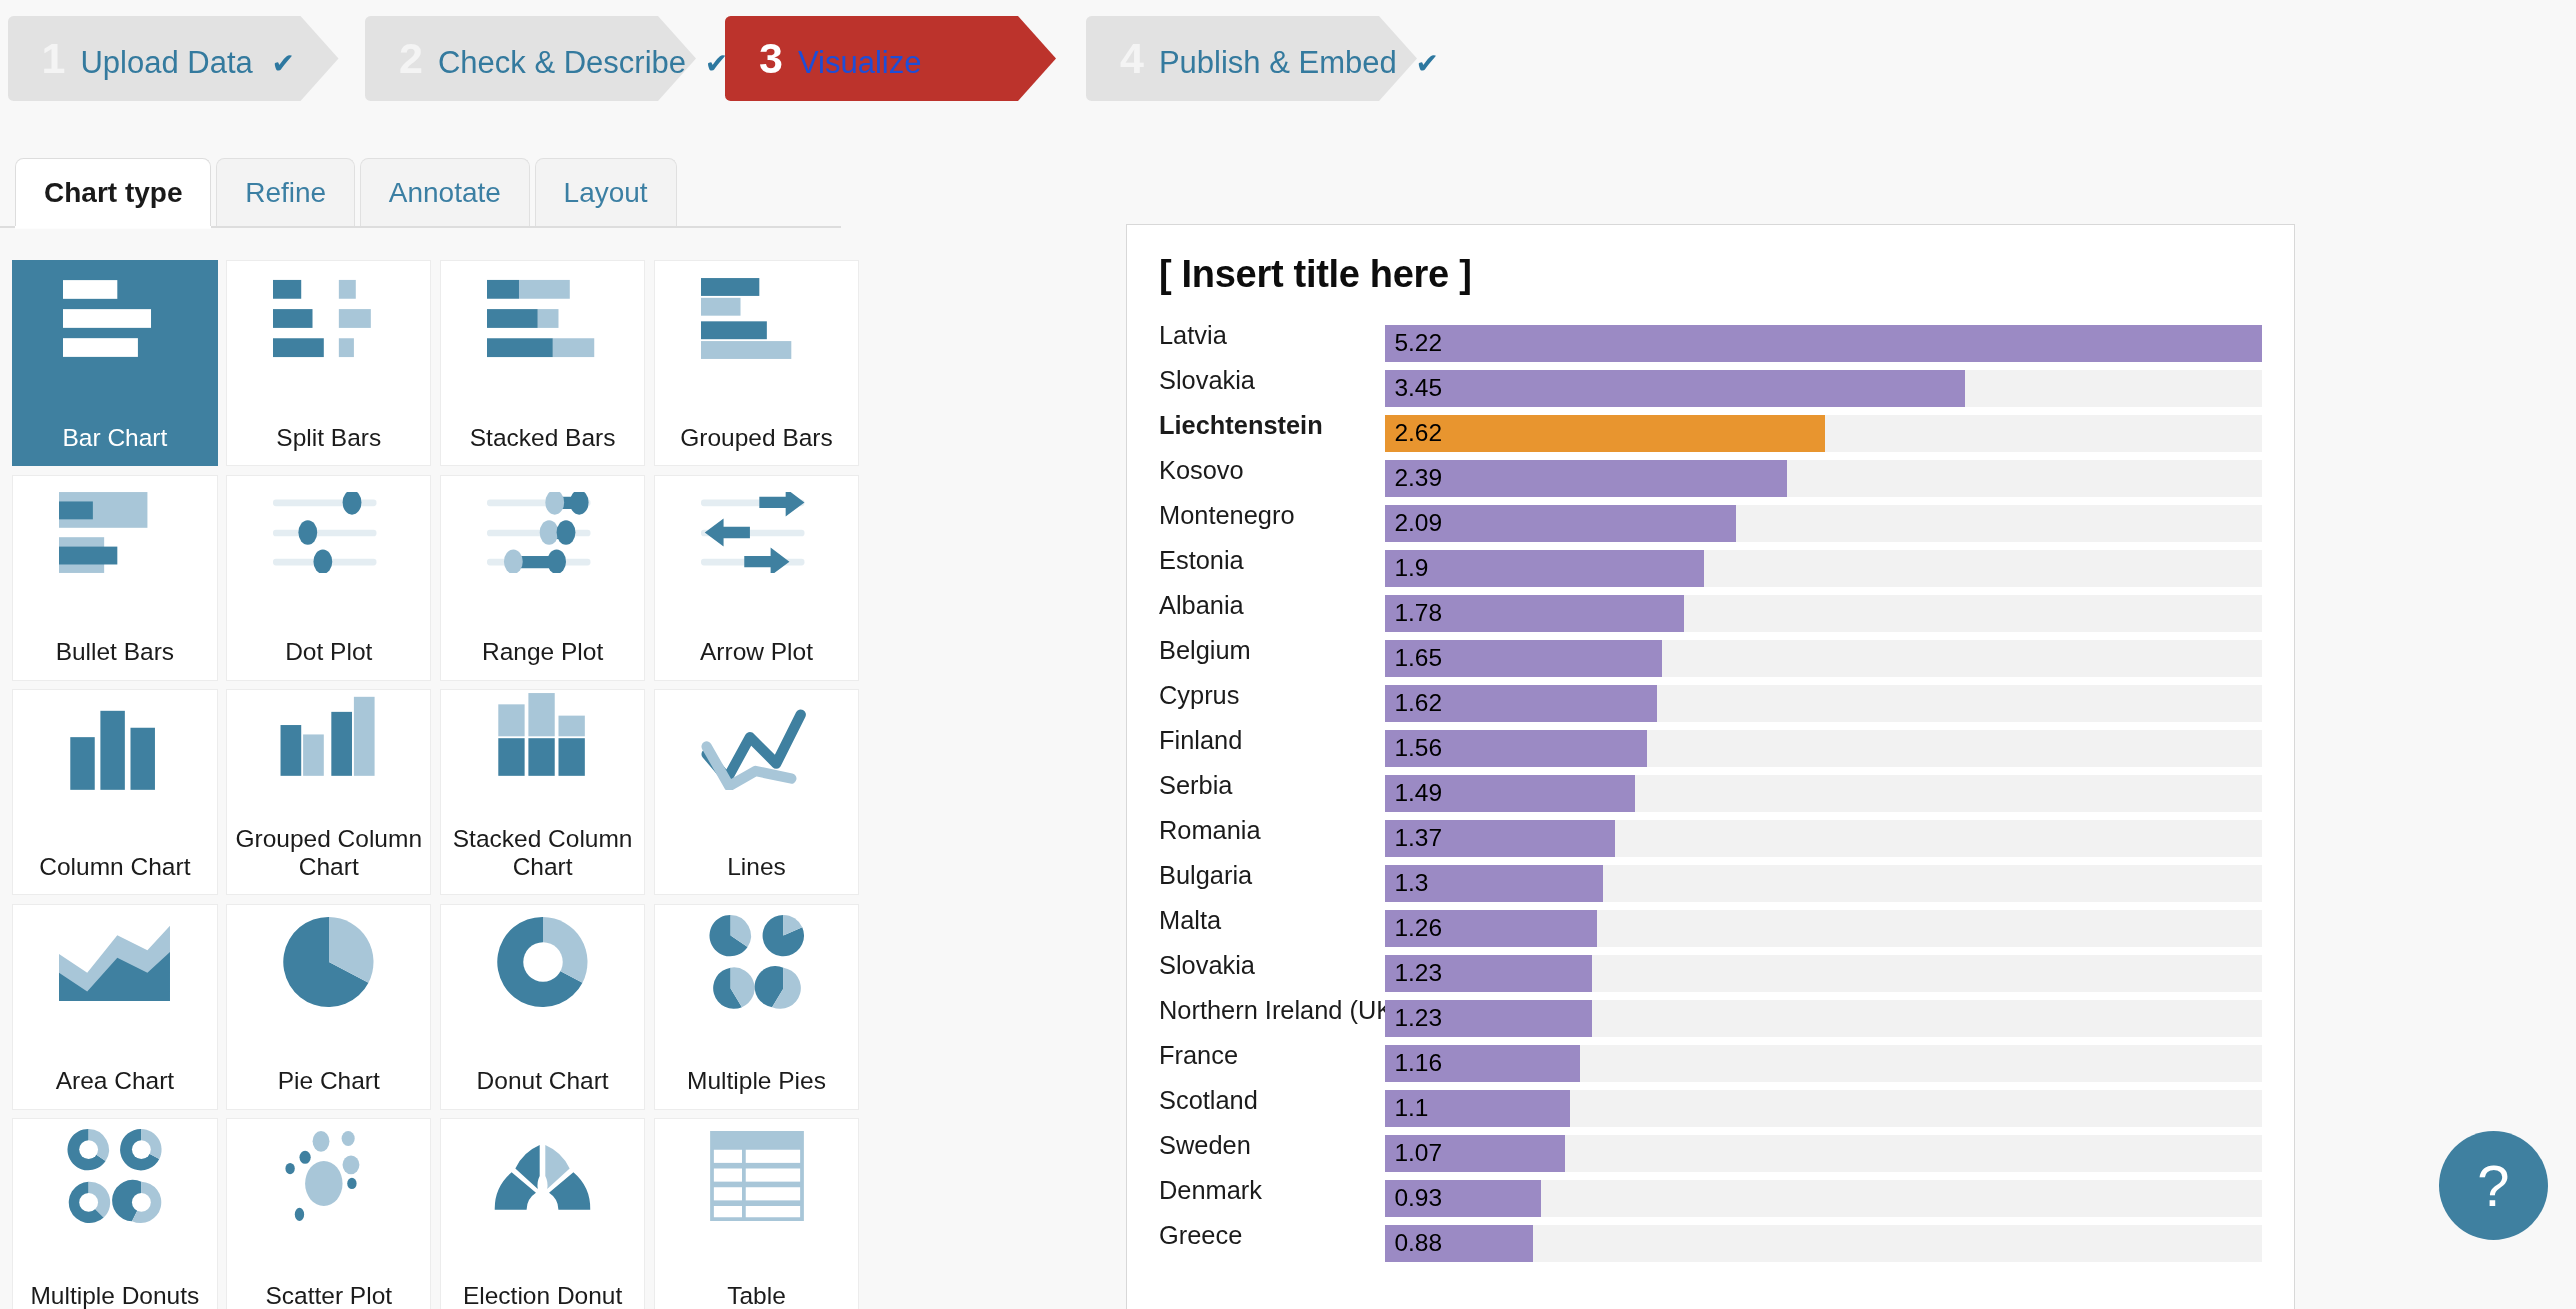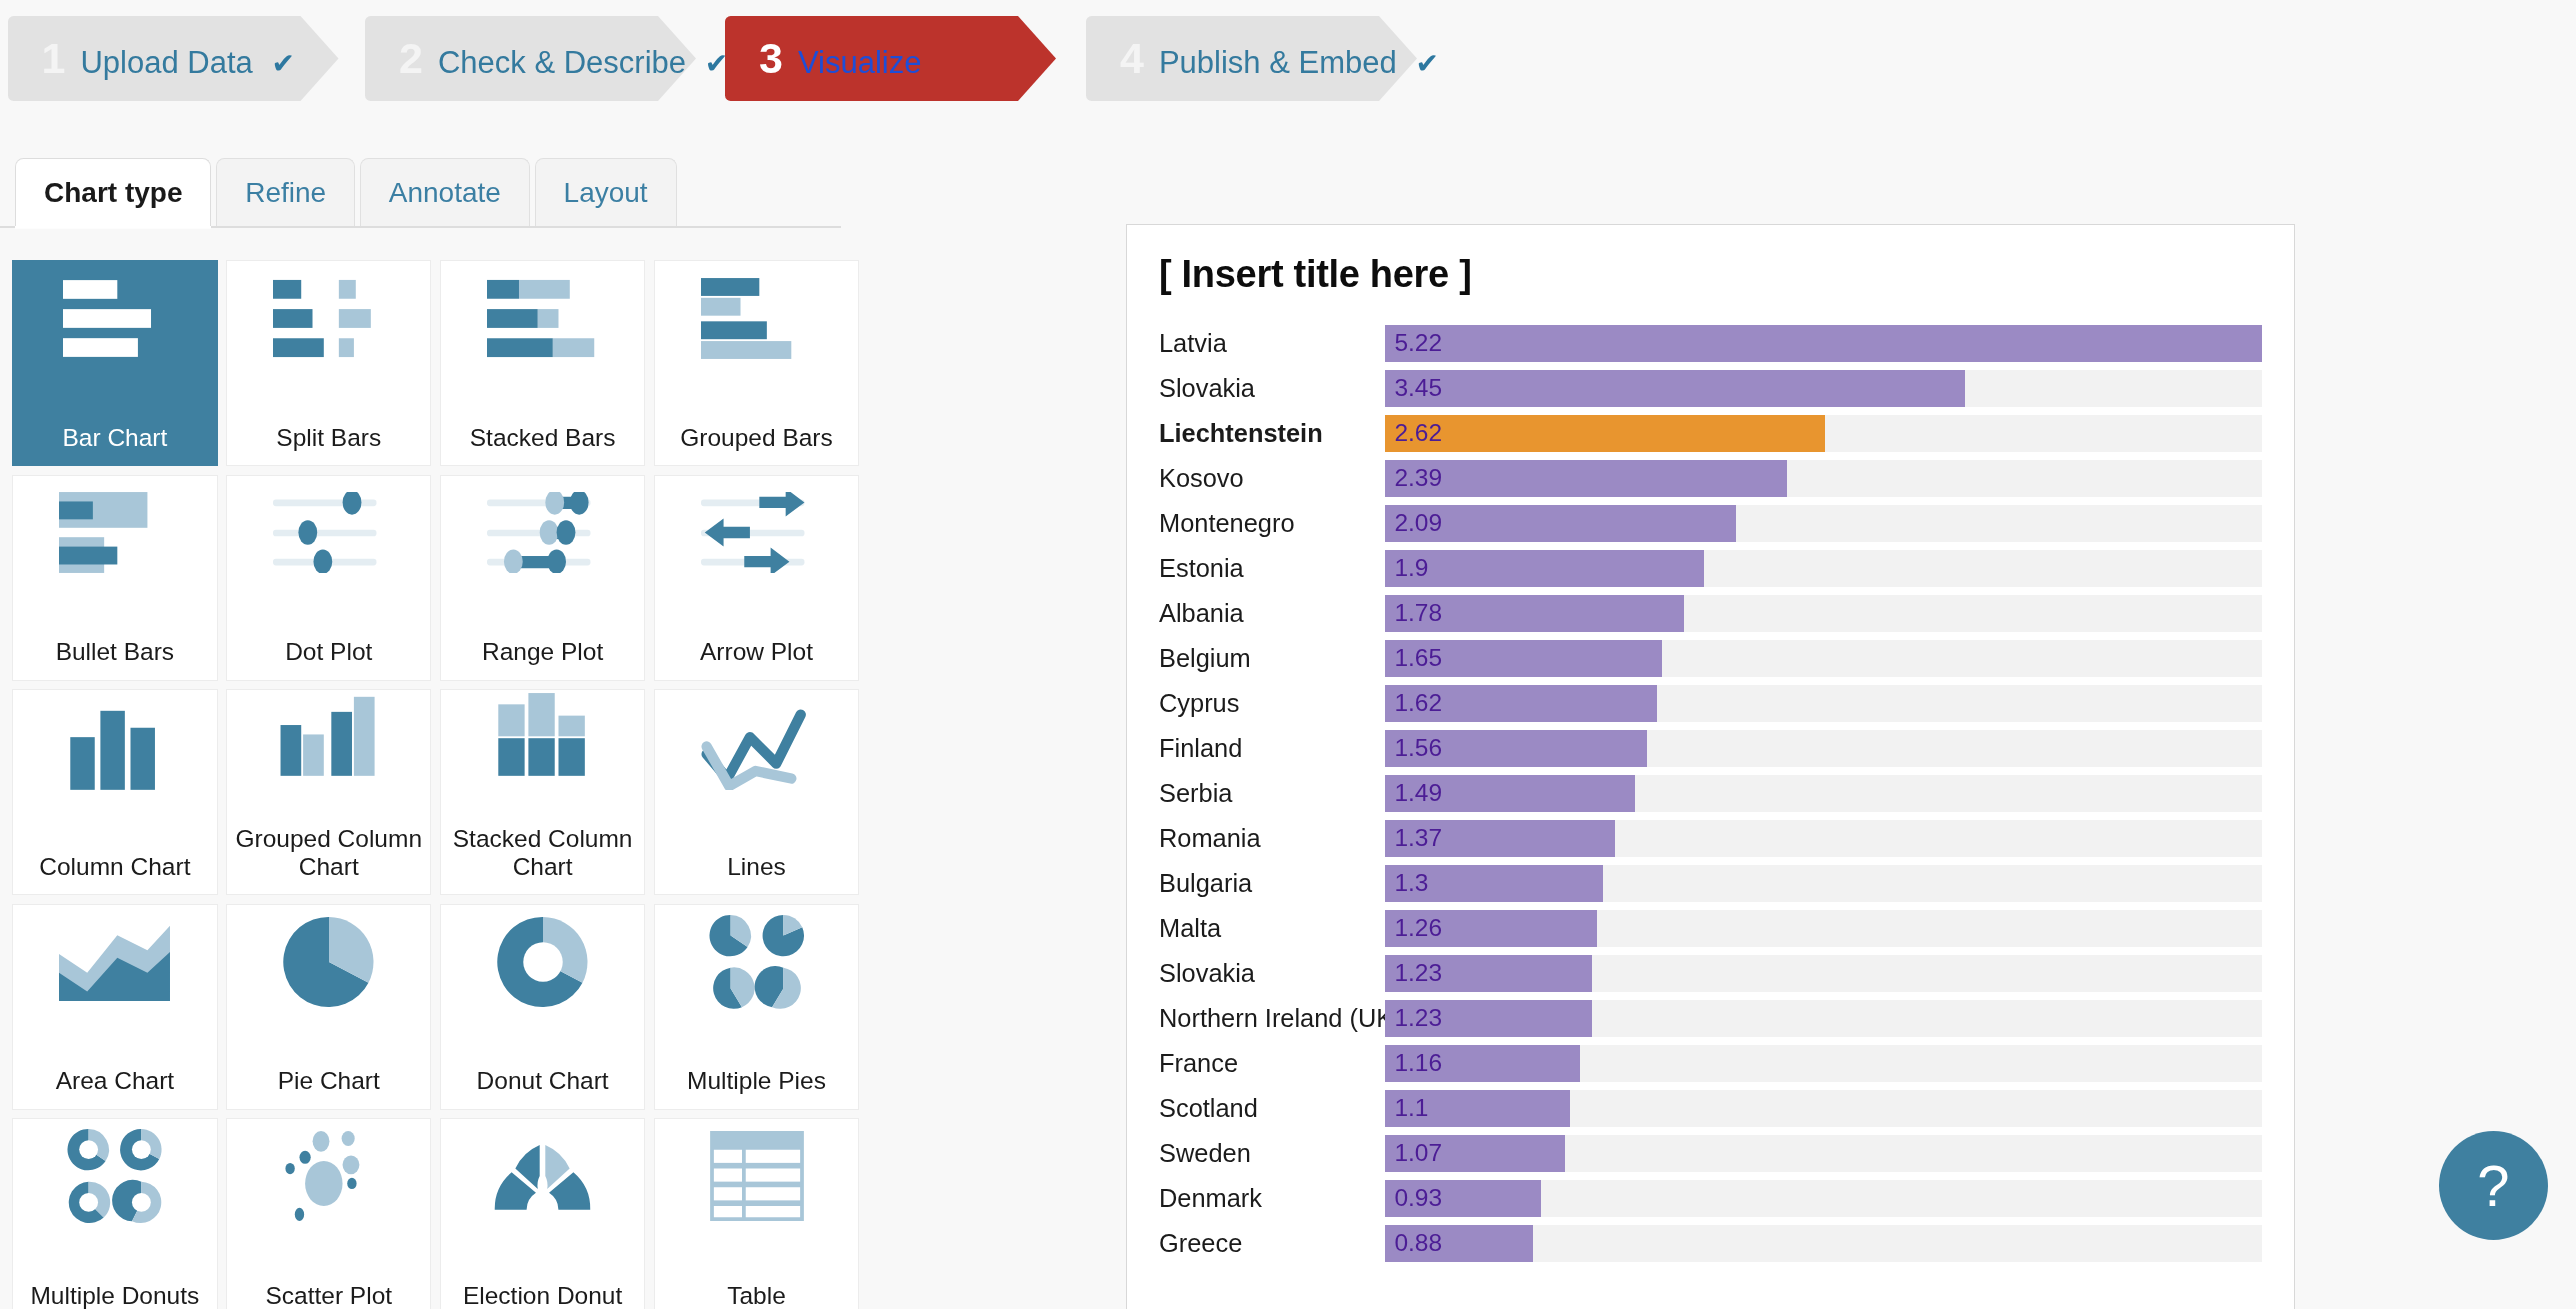--- a/index.html
+++ b/index.html
@@ -106,42 +106,42 @@
     background: #ffffff;
     border: 0.9px solid #d8d8d8;
     overflow: hidden;
     padding: 28px 32px 0 32px;
   }
   #chart-title {
     font-size: 38px; font-weight: bold; color: #0d0d0d;
     margin-bottom: 24.5px; letter-spacing: -0.3px;
   }
   .barrow {
-    display: flex; align-items: center;
+    display: flex; align-items: flex-start;
     height: 45px; margin-bottom: 0px;
   }
   .barlabel {
     width: 226px; flex: none;
     font-size: 25.4px; color: #1b1b1b;
     display: flex; align-items: center;
     white-space: nowrap;
   }
   .barlabel.hl { font-weight: bold; }
   .bartrack {
     flex: 1; position: relative;
     background: #f2f2f2; height: 37px; align-self: center;
   }
   .barfill {
     position: absolute; left: 0; top: 0; bottom: 0;
     background: #9b8ac4;
     display: flex; align-items: center;
   }
   .barfill.hl { background: #e8952f; }
   .barvalue {
-    font-size: 24.5px; color: #4c1d95; padding-left: 9.4px;
+    font-size: 24.5px; color: #000000; padding-left: 9.4px;
     white-space: nowrap;
   }
 
   
   #help {
     position: absolute; left: 2439px; top: 1131px;
     width: 109px; height: 109px; border-radius: 50%;
     background: #3f80a0;
     display: flex; align-items: center; justify-content: center;
     cursor: pointer;

